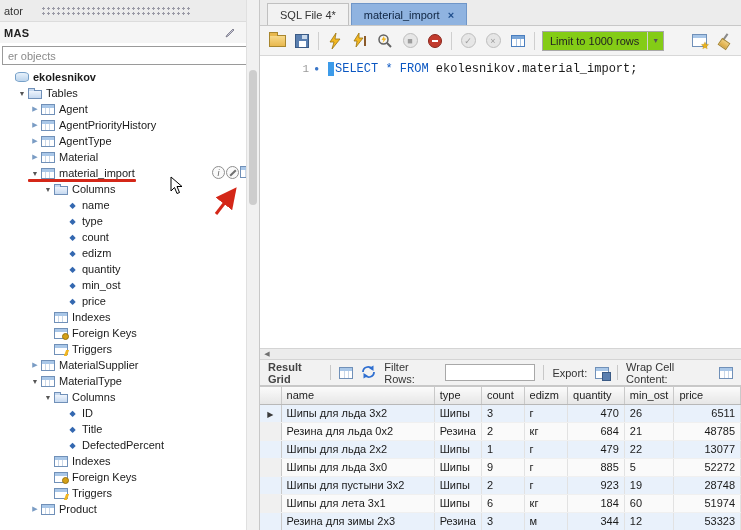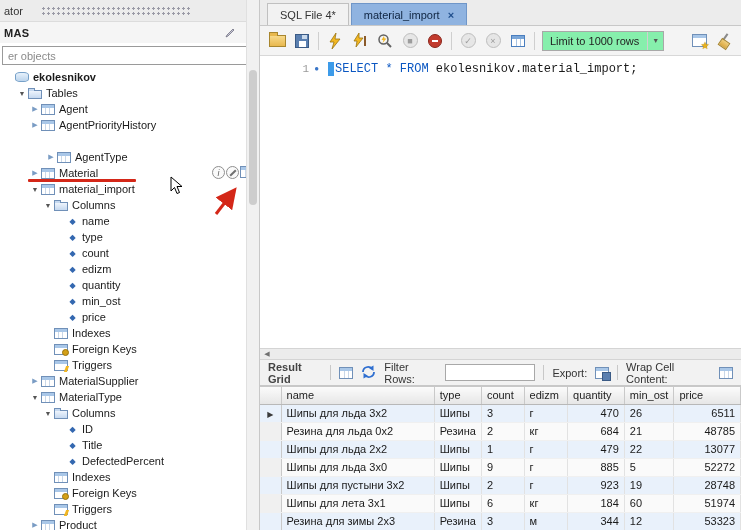--- a/index.html
+++ b/index.html
@@ -66,21 +66,21 @@
   .icon-save{width:14px;height:14px;background:#5a7fb0;border:1px solid #3a5a85;position:relative;}
   .icon-save::before{content:"";position:absolute;left:3px;bottom:0;width:7px;height:6px;background:#fff;}
   .icon-save::after{content:"";position:absolute;right:1px;top:0;width:5px;height:4px;background:#c8d8ea;}
   .circ{width:15px;height:15px;border-radius:50%;display:inline-flex;align-items:center;justify-content:center;font-size:9px;}
   .circ.dis{background:#e6e6e6;border:1px solid #bdbdbd;color:#9c9c9c;}
   .icon-stoperr{width:14px;height:14px;border-radius:50%;background:#c23b2e;border:1px solid #8a261c;position:relative;}
   .icon-stoperr::after{content:"";position:absolute;left:3px;top:5.5px;width:6px;height:2px;background:#fff;}
   .icon-autocommit{width:14px;height:12px;background:#fff;border:1px solid #4a7ebf;position:relative;}
   .icon-autocommit::before{content:"";position:absolute;left:0;top:0;right:0;height:3px;background:#7aa6d8;}
   .icon-autocommit::after{content:"";position:absolute;left:4px;top:3px;bottom:0;width:1px;background:#a9c4e2;box-shadow:4px 0 0 #a9c4e2;}
-  .limit{height:20px;background:#86efac;border:1px solid #a8a8a8;display:flex;align-items:center;padding:0 4px 0 7px;gap:8px;color:#222;}
+  .limit{height:20px;background:#84cc16;border:1px solid #a8a8a8;display:flex;align-items:center;padding:0 4px 0 7px;gap:8px;color:#222;}
   .limit .dd{font-size:7px;color:#555;border-left:1px solid #d0d0d0;padding-left:4px;height:100%;display:flex;align-items:center;}
   .icon-snippet{width:15px;height:13px;background:#fff;border:1px solid #7090b8;position:relative;}
   .icon-snippet::before{content:"";position:absolute;left:0;top:0;right:0;height:3px;background:#a9c7e8;}
   .icon-snippet .star{position:absolute;right:-4px;bottom:-5px;color:#e8b220;font-size:10px;text-shadow:0 0 1px #9a7410;}
   .icon-beautify{width:15px;height:15px;position:relative;}
   .icon-beautify::before{content:"";position:absolute;left:7px;top:0;width:2px;height:9px;background:#8a8a8a;transform:rotate(35deg);}
   .icon-beautify::after{content:"";position:absolute;left:2px;bottom:0;width:8px;height:6px;background:linear-gradient(#f2cf7a,#d8a640);border:1px solid #a8862e;transform:rotate(35deg);}
 
   .editor{flex:1;background:#fff;position:relative;padding-top:5px;}
   .code-row{display:flex;align-items:center;height:16px;}
@@ -149,21 +149,21 @@
         <div class="tree-row" style="padding-left: 29px;">
           <span class="expander">▶</span>
           <span class="ticon ticon-table"></span>
           <span class="tree-label">Agent</span>
         </div>
         <div class="tree-row" style="padding-left: 29px;">
           <span class="expander">▶</span>
           <span class="ticon ticon-table"></span>
           <span class="tree-label">AgentPriorityHistory</span>
         </div>
-        <div class="tree-row" style="padding-left: 45px; margin-top: 16px;">
+        <div class="tree-row" style="padding-left: 29px;">
           <span class="expander">▶</span>
           <span class="ticon ticon-table"></span>
           <span class="tree-label">AgentType</span>
         </div>
         <div class="tree-row" style="padding-left: 29px;">
           <span class="expander">▶</span>
           <span class="ticon ticon-table"></span>
           <span class="tree-label">Material</span>
         </div>
         <div class="tree-row" style="padding-left: 29px;">

